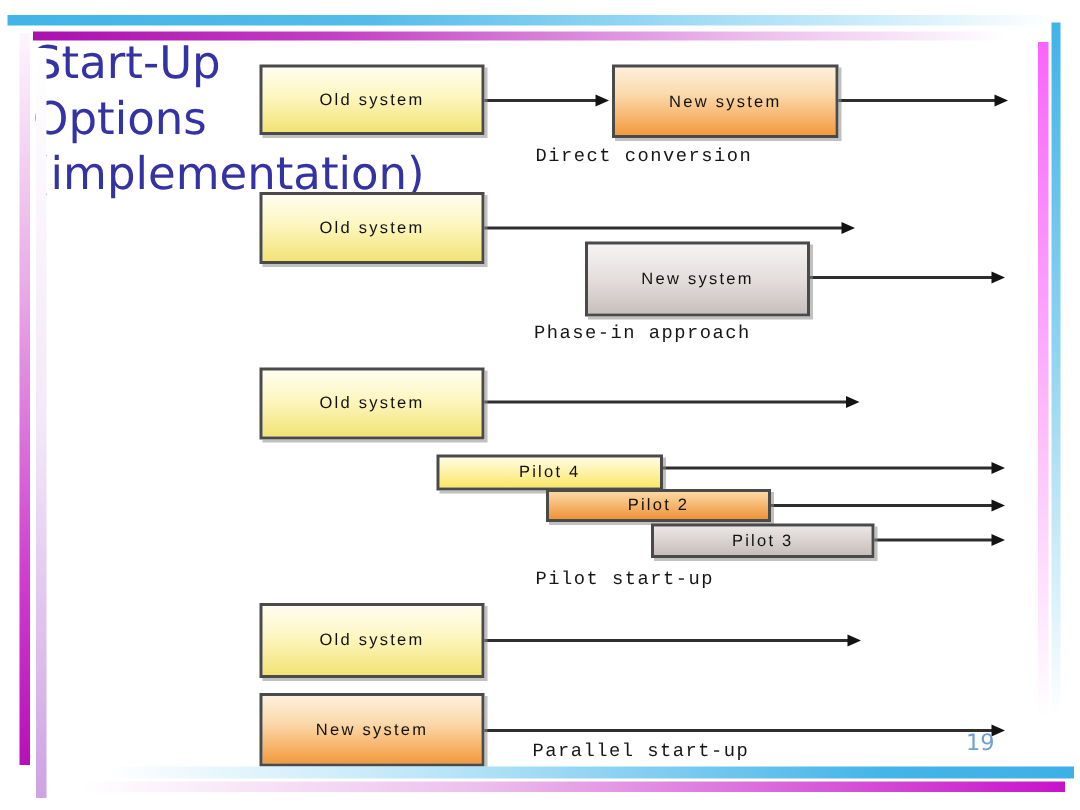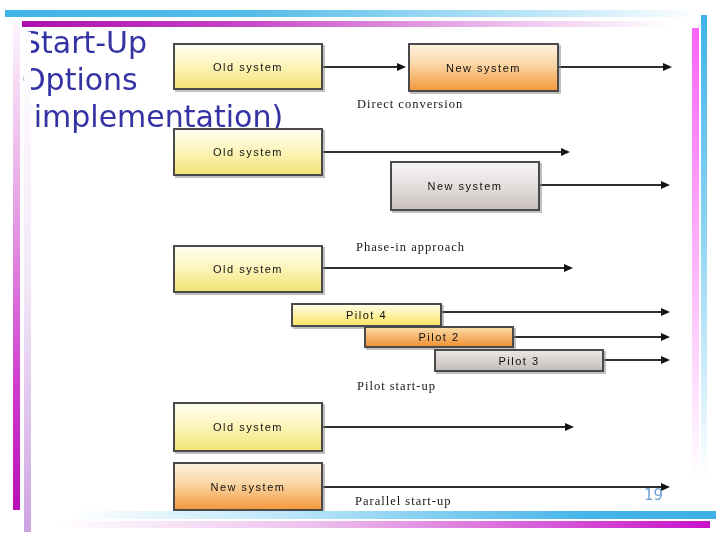--- a/index.html
+++ b/index.html
@@ -41,21 +41,21 @@
   .orange2{background:linear-gradient(to bottom,#fbd9a4 0%,#ef9339 100%);}
   .gray2  {background:linear-gradient(to bottom,#ebe7e5 0%,#c6bebb 100%);}
 
   #b-r1-old{left:173px;top:43px;width:150px;height:47px;}
   #b-r1-new{left:408px;top:43px;width:151px;height:49px;}
   #b-r2-old{left:173px;top:128px;width:150px;height:48px;}
   #b-r2-new{left:390px;top:161px;width:150px;height:50px;}
   #b-r3-old{left:173px;top:245px;width:150px;height:48px;}
   #b-p1{left:291px;top:303px;width:151px;height:24px;}
   #b-p2{left:364px;top:326px;width:150px;height:22px;z-index:4;}
-  #b-p3{left:434px;top:349px;width:170px;height:23px;z-index:5;}
+  #b-p3{left:434px;top:349px;width:149px;height:23px;z-index:5;}
   #b-r4-old{left:173px;top:402px;width:150px;height:50px;}
   #b-r4-new{left:173px;top:462px;width:150px;height:49px;}
 
   
   .arrow{position:absolute;height:9px;z-index:2;}
   .arrow .shaft{position:absolute;left:0;right:7px;top:3px;height:2px;background:#2e2e2e;}
   .arrow .head{position:absolute;right:0;top:0;width:0;height:0;
                border-left:9px solid #131313;border-top:4px solid transparent;
                border-bottom:4px solid transparent;}
   #a1{left:323px;top:63px;width:83px;}
@@ -63,24 +63,24 @@
   #a3{left:323px;top:148px;width:247px;}
   #a4{left:540px;top:181px;width:130px;}
   #a5{left:323px;top:264px;width:250px;}
   #a6{left:442px;top:308px;width:228px;}
   #a7{left:514px;top:333px;width:156px;}
   #a8{left:583px;top:356px;width:87px;}
   #a9{left:323px;top:423px;width:251px;}
   #a10{left:323px;top:483px;width:347px;}
 
   
-  .dlabel{position:absolute;z-index:7;font-family:Liberation Serif, serif;
+  .dlabel{position:absolute;z-index:7;font-family:Liberation Mono, monospace;
           font-size:12.5px;letter-spacing:1px;color:#161616;}
   #l-direct{left:357px;top:97px;}
-  #l-phase{left:356px;top:215px;margin-top:25px;}
+  #l-phase{left:356px;top:215px;}
   #l-pilot{left:357px;top:379px;}
   #l-parallel{left:355px;top:494px;}
 
   
   .footer{position:absolute;left:30px;top:496px;z-index:8;color:#5e9ad1;font-size:16px;}
   .pagenum{position:absolute;left:644px;top:486px;z-index:8;color:#6fa0d4;font-size:15px;}
 </style>
 </head>
 <body>
 

